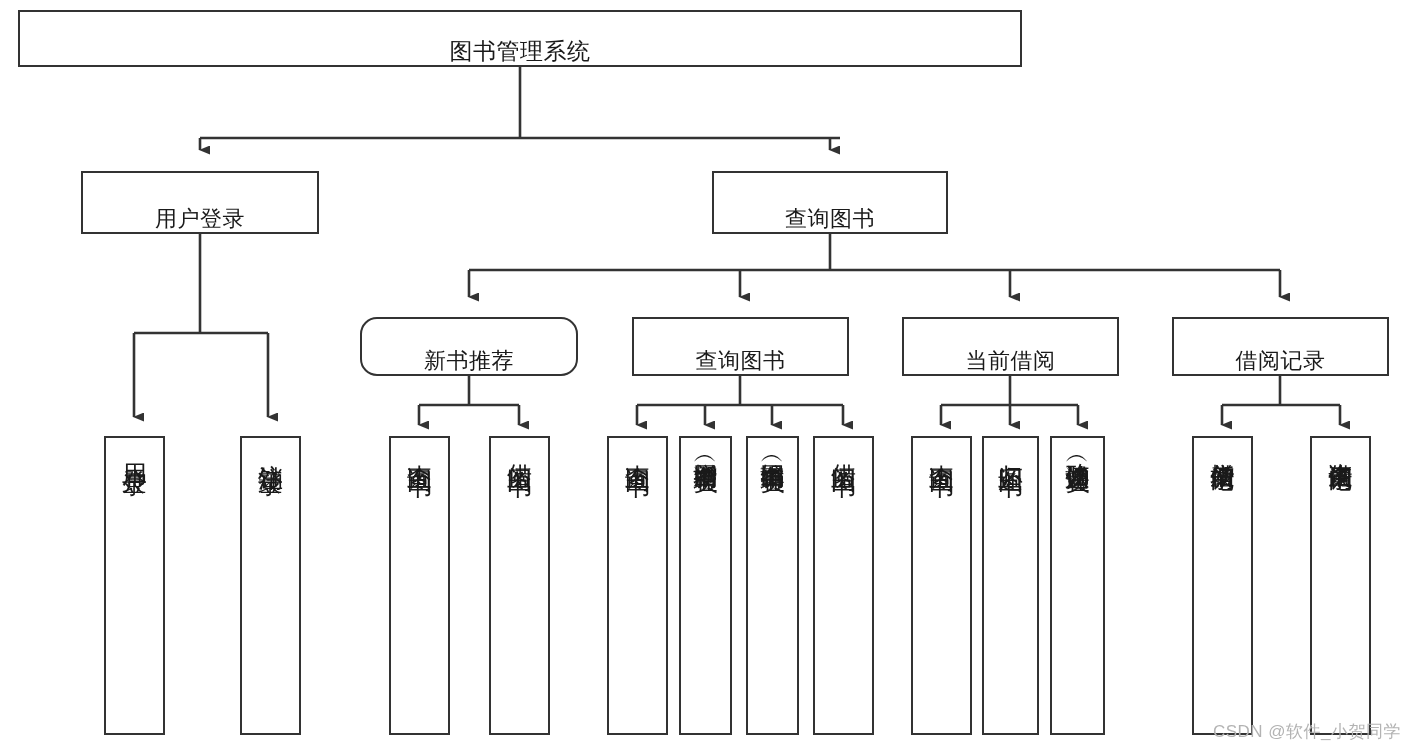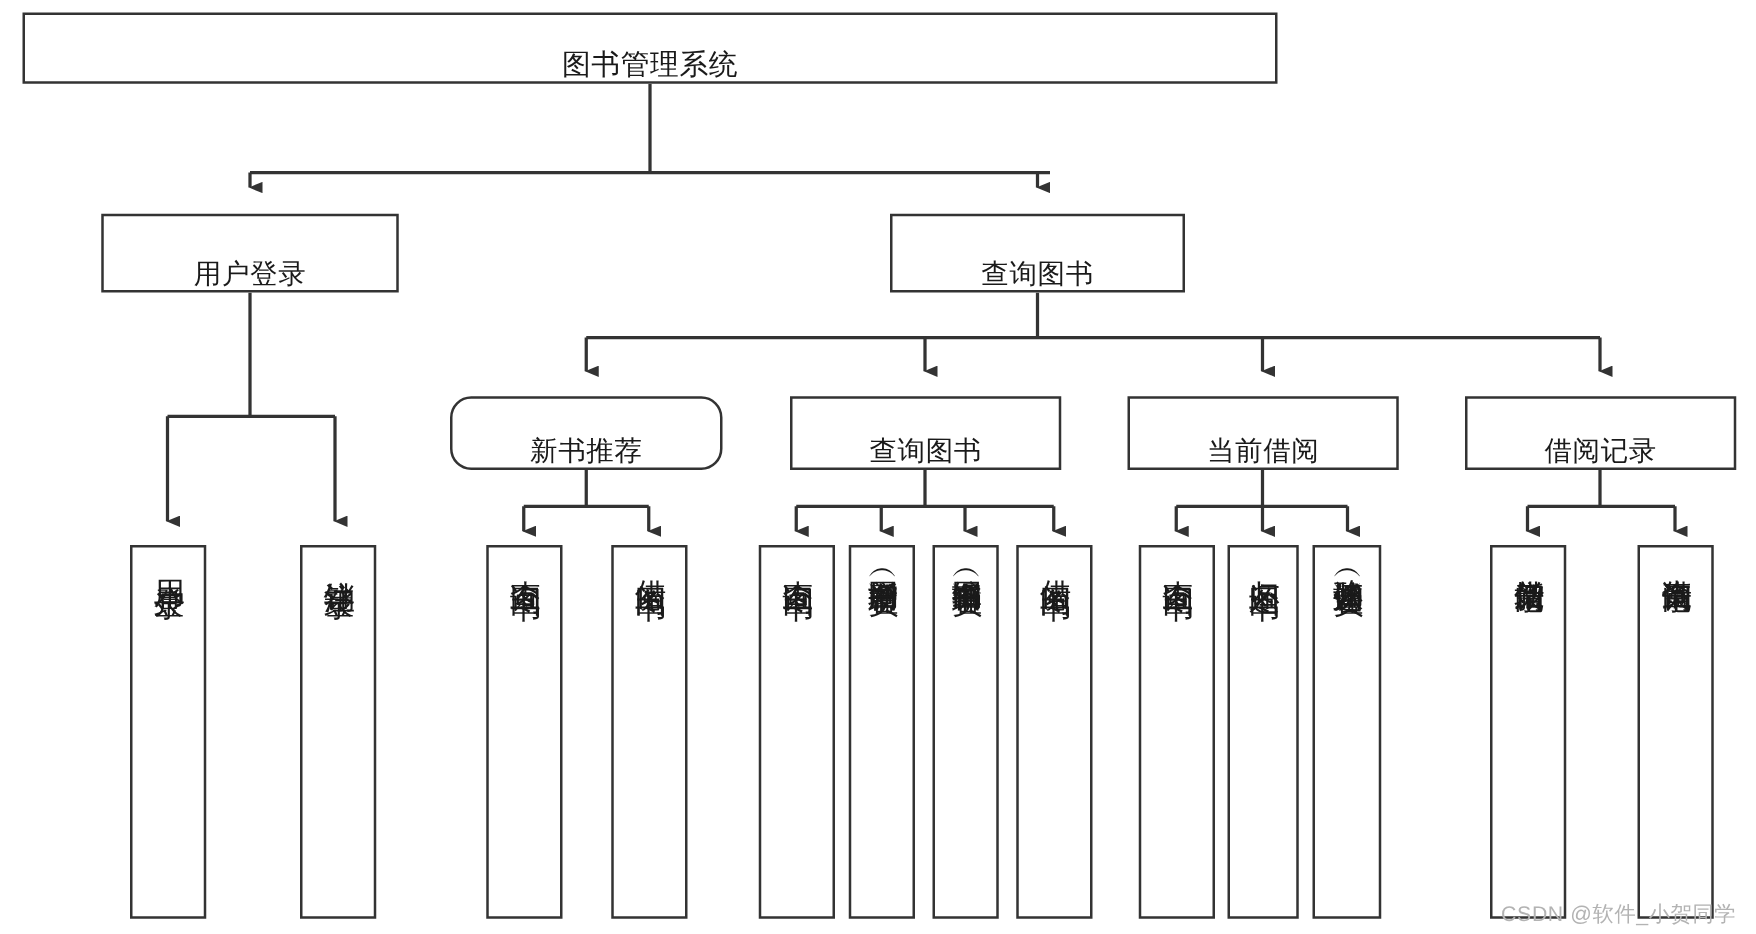--- a/index.html
+++ b/index.html
@@ -64,21 +64,21 @@
     line-height: 1.0;
     letter-spacing: 3px;
     white-space: nowrap;
   }
   .node.vertical.tall-text .node-label {
     font-size: 24px;
     letter-spacing: 1px;
   }
   .watermark {
     position: absolute;
-    right: 16px;
+    right: 4px;
     bottom: 4px;
     font-size: 17px;
     color: #b3b3b3;
     letter-spacing: 0.5px;
     white-space: nowrap;
     z-index: 5;
   }
 </style>
 </head>
 <body>

